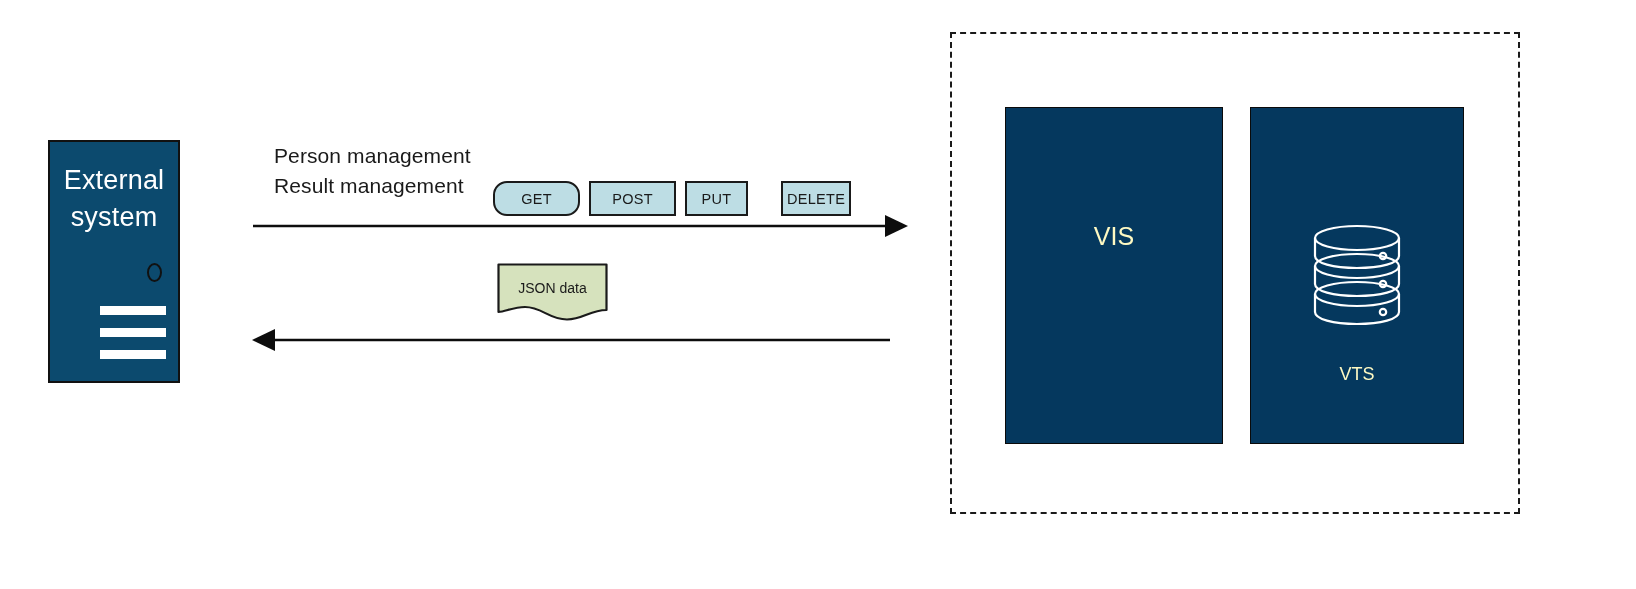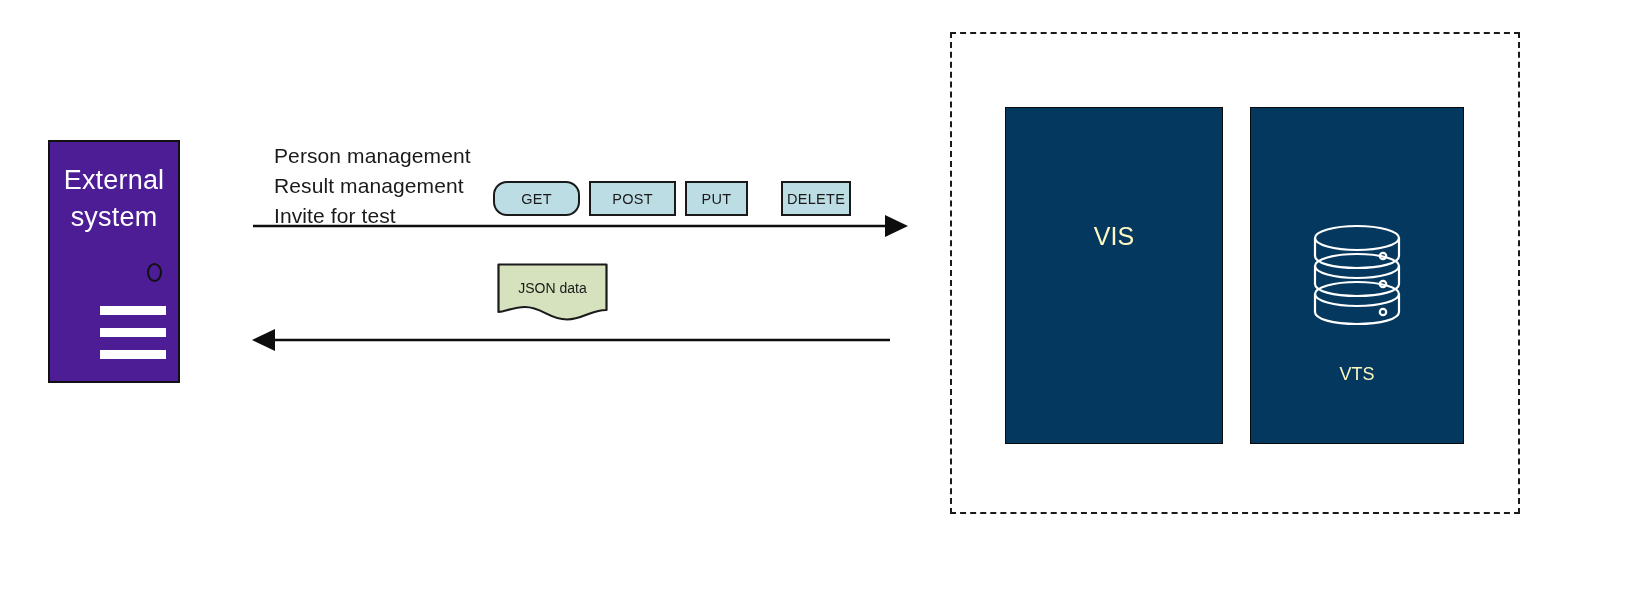--- a/index.html
+++ b/index.html
@@ -20,21 +20,21 @@
     background: #ffffff;
   }
 
   
   .ext-system {
     position: absolute;
     left: 48px;
     top: 140px;
     width: 132px;
     height: 243px;
-    background: #4c1d95;
+    background: #0c4a6e;
     border: 2px solid #111111;
     box-sizing: border-box;
   }
   .ext-system-title {
     position: absolute;
     top: 20px;
     left: 0;
     width: 100%;
     text-align: center;
     color: #ffffff;
@@ -201,21 +201,20 @@
     <div class="ext-bars">
       <div class="ext-bar"></div>
       <div class="ext-bar"></div>
       <div class="ext-bar"></div>
     </div>
   </div>
 
   <div class="req-labels">
     <div>Person management</div>
     <div>Result management</div>
-    <div>Invite for test</div>
   </div>
 
   <div class="method-chip chip-get">
     <span>GET</span>
   </div>
   <div class="method-chip chip-post">
     <span>POST</span>
   </div>
   <div class="method-chip chip-put">
     <span>PUT</span>

